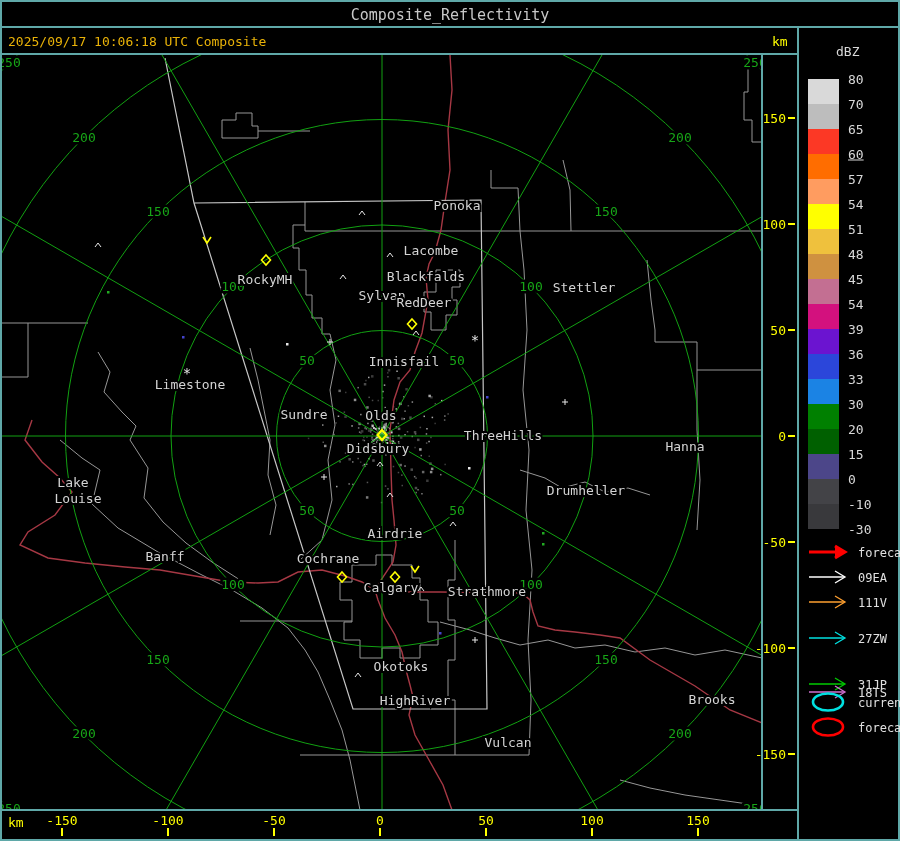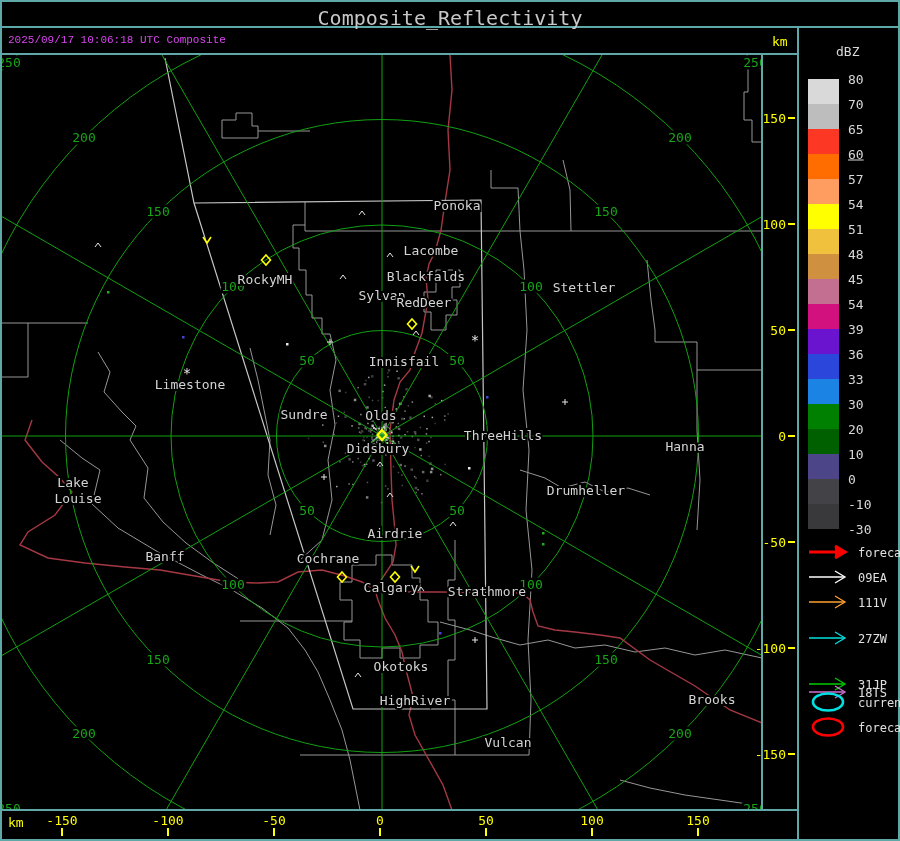--- a/index.html
+++ b/index.html
@@ -1,23 +1,23 @@
 <!DOCTYPE html>
 <html><head>
 <meta charset="utf-8">
 <style>
   html,body{margin:0;padding:0;background:#000;}
   #app{position:relative;width:900px;height:841px;background:#000;overflow:hidden;
        font-family:"DejaVu Sans Mono", monospace;}
   .teal{position:absolute;background:#5fa8a8;}
   #title-bar{position:absolute;left:0;top:0;width:900px;height:27px;}
   #title-text{position:absolute;left:0;top:6px;width:900px;text-align:center;
-      color:#c8c8c8;font-size:20px;letter-spacing:0px;}
+      color:#c8c8c8;font-size:15px;letter-spacing:0px;}
   #info-bar{position:absolute;left:0;top:28px;width:797px;height:27px;}
-  #timestamp{position:absolute;left:8px;top:34px;color:#d946ef;font-size:11px;font-family:Liberation Mono, monospace;}
+  #timestamp{position:absolute;left:8px;top:34px;color:#eab308;font-size:13px;}
   #km-right{position:absolute;left:772px;top:34px;color:#ffff00;font-size:13px;}
   #dbz-title{position:absolute;left:836px;top:44px;color:#d8d8d8;font-size:13px;}
   .band{position:absolute;left:808px;width:31px;height:25px;}
   .band-label{position:absolute;left:848px;color:#d8d8d8;font-size:13px;transform:translateY(-50%);}
   .raxis-label{position:absolute;width:34px;text-align:right;color:#ffff00;font-size:13px;transform:translateY(-50%);}
   .raxis-tick{position:absolute;left:788px;width:7px;height:2px;background:#ffff00;}
   .baxis-label{position:absolute;top:813px;width:48px;text-align:center;color:#ffff00;font-size:13px;}
   .baxis-tick{position:absolute;top:828px;width:2px;height:8px;background:#ffff00;}
   #km-bottom{position:absolute;left:8px;top:815px;color:#ffff00;font-size:13px;}
   #legend{position:absolute;left:800px;top:540px;width:100px;}
@@ -77,21 +77,21 @@
       <div class="band-label" style="top: 204px;">54</div>
       <div class="band-label" style="top: 229px;">51</div>
       <div class="band-label" style="top: 254px;">48</div>
       <div class="band-label" style="top: 279px;">45</div>
       <div class="band-label" style="top: 304px;">54</div>
       <div class="band-label" style="top: 329px;">39</div>
       <div class="band-label" style="top: 354px;">36</div>
       <div class="band-label" style="top: 379px;">33</div>
       <div class="band-label" style="top: 404px;">30</div>
       <div class="band-label" style="top: 429px;">20</div>
-      <div class="band-label" style="top: 454px;">10</div>
+      <div class="band-label" style="top: 454px;">15</div>
       <div class="band-label" style="top: 479px;">0</div>
       <div class="band-label" style="top: 504px;">-10</div>
       <div class="band-label" style="top: 529px;">-30</div>
     </div>
 <div id="raxis-container">
       <div class="raxis-label" style="left: 752px; top: 118px;">150</div>
       <div class="raxis-tick" style="top: 117px;"></div>
       <div class="raxis-label" style="left: 752px; top: 224px;">100</div>
       <div class="raxis-tick" style="top: 223px;"></div>
       <div class="raxis-label" style="left: 752px; top: 330px;">50</div>

